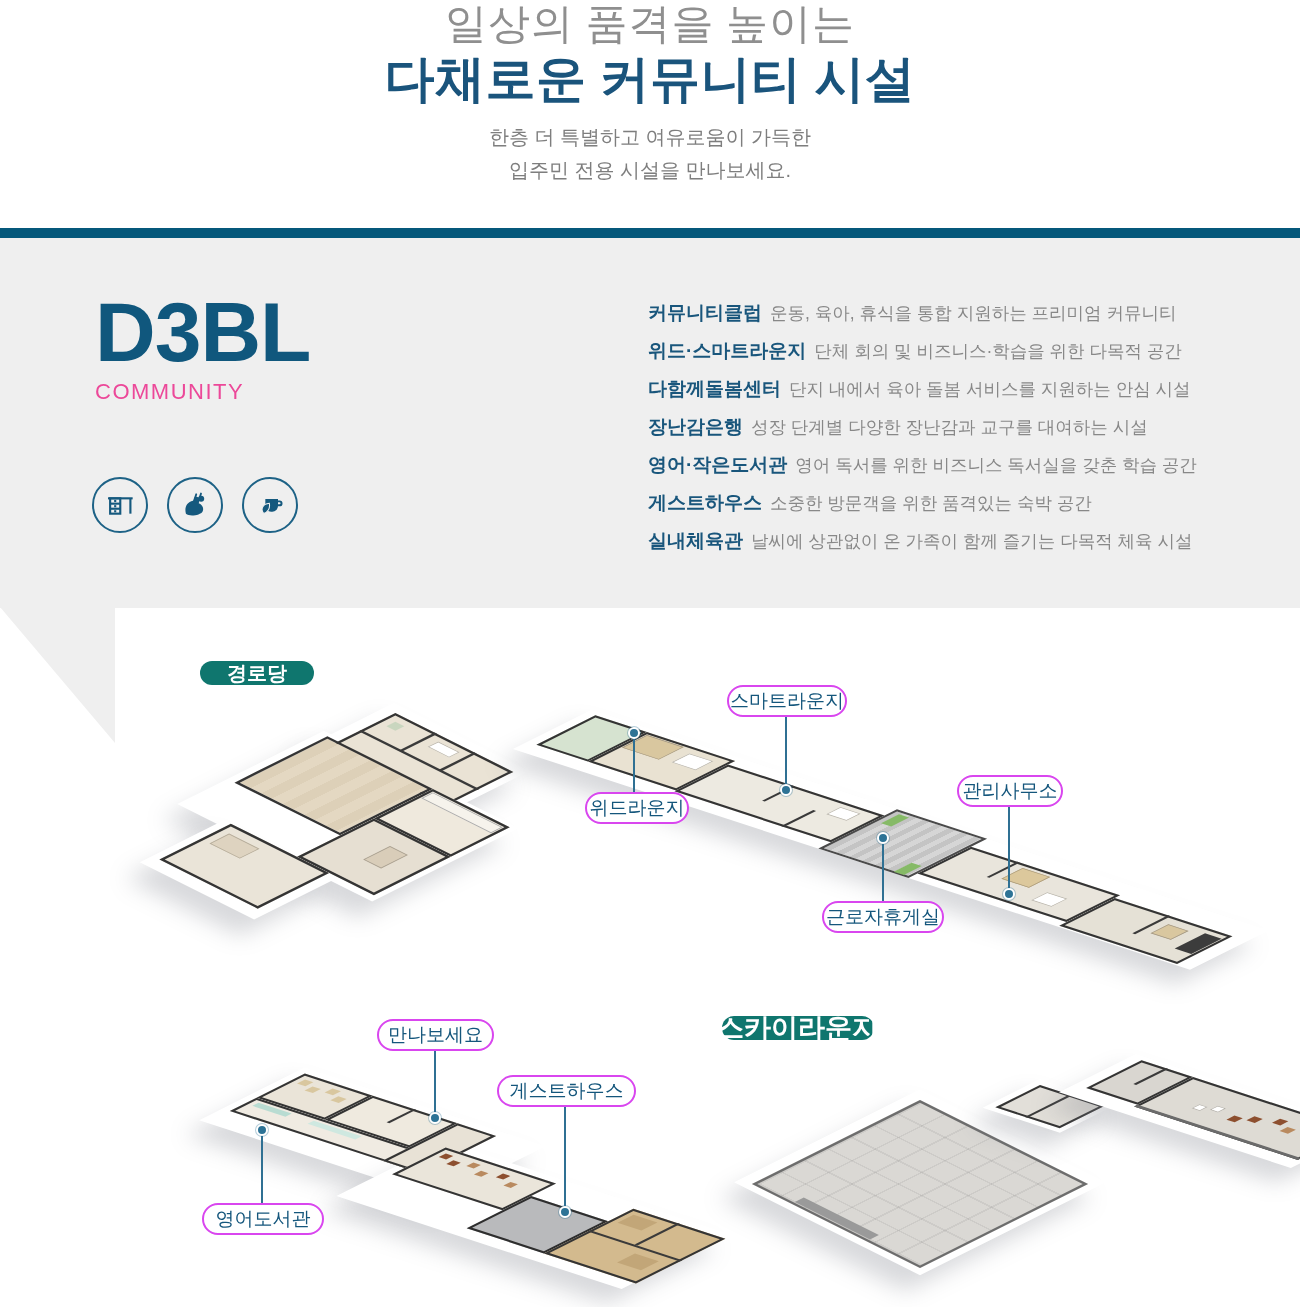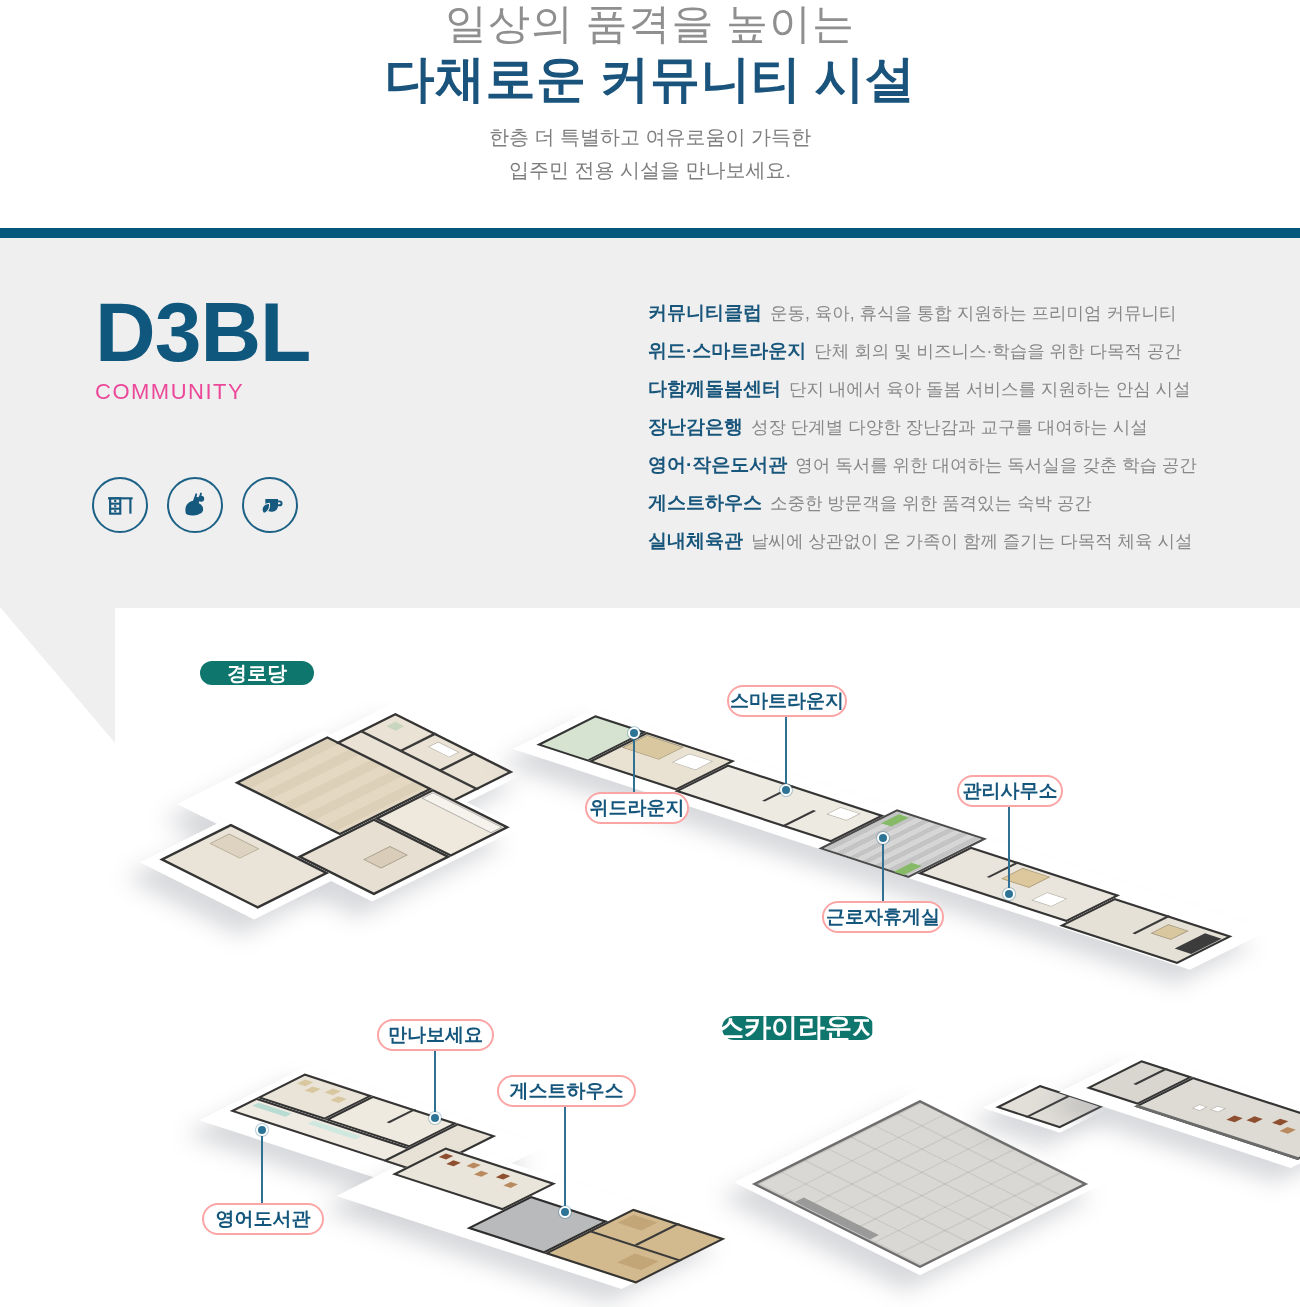--- a/index.html
+++ b/index.html
@@ -37,23 +37,23 @@
 
   .faclist { position:absolute; left:648px; top:294px; }
   .facrow { height:38px; display:flex; align-items:center; white-space:nowrap; }
   .facname { font-size:19px; font-weight:700; color:#19567c; margin-right:8px; }
   .facdesc { font-size:17.5px; color:#888888; }
 
   
   .pill-solid { position:absolute; height:24px; background:#0f766e; color:#fff;
                 border-radius:18px; display:flex; align-items:center; justify-content:center;
                 font-size:20px; font-weight:700; z-index:20; white-space:nowrap; }
-  .pill-outline { position:absolute; height:32px; background:#fff; border:2px solid #fca5a5;
+  .pill-outline { position:absolute; height:32px; background:#fff; border:2px solid #d946ef;
                   color:#14567c; border-radius:17px; display:flex; align-items:center; justify-content:center;
-                  font-size:19px; font-weight:700; z-index:20; white-space:nowrap; }
+                  font-size:19px; font-weight:400; z-index:20; white-space:nowrap; }
   .leader { position:absolute; width:2px; background:#2f7093; z-index:12; }
   .dot { position:absolute; width:12px; height:12px; border-radius:50%; background:#2d7396;
          border:2px solid #ffffff; box-shadow:0 0 0 1px rgba(45,115,150,.35); z-index:13; }
 
   
   .iso { position:absolute; left:0; top:0; transform-origin:0 0; z-index:2; }
   .slab { position:absolute; background:#ffffff;
           box-shadow:10px 26px 22px rgba(125,130,140,.30); }
   .room { position:absolute; border:3px solid #343434; }
   .thin { position:absolute; }
@@ -116,21 +116,21 @@
     <div class="facrow">
       <span class="facname">다함께돌봄센터</span>
       <span class="facdesc">단지 내에서 육아 돌봄 서비스를 지원하는 안심 시설</span>
     </div>
     <div class="facrow">
       <span class="facname">장난감은행</span>
       <span class="facdesc">성장 단계별 다양한 장난감과 교구를 대여하는 시설</span>
     </div>
     <div class="facrow">
       <span class="facname">영어·작은도서관</span>
-      <span class="facdesc">영어 독서를 위한 대여하는 독서실을 갖춘 학습 공간</span>
+      <span class="facdesc">영어 독서를 위한 비즈니스 독서실을 갖춘 학습 공간</span>
     </div>
     <div class="facrow">
       <span class="facname">게스트하우스</span>
       <span class="facdesc">소중한 방문객을 위한 품격있는 숙박 공간</span>
     </div>
     <div class="facrow">
       <span class="facname">실내체육관</span>
       <span class="facdesc">날씨에 상관없이 온 가족이 함께 즐기는 다목적 체육 시설</span>
     </div>
   </div>

